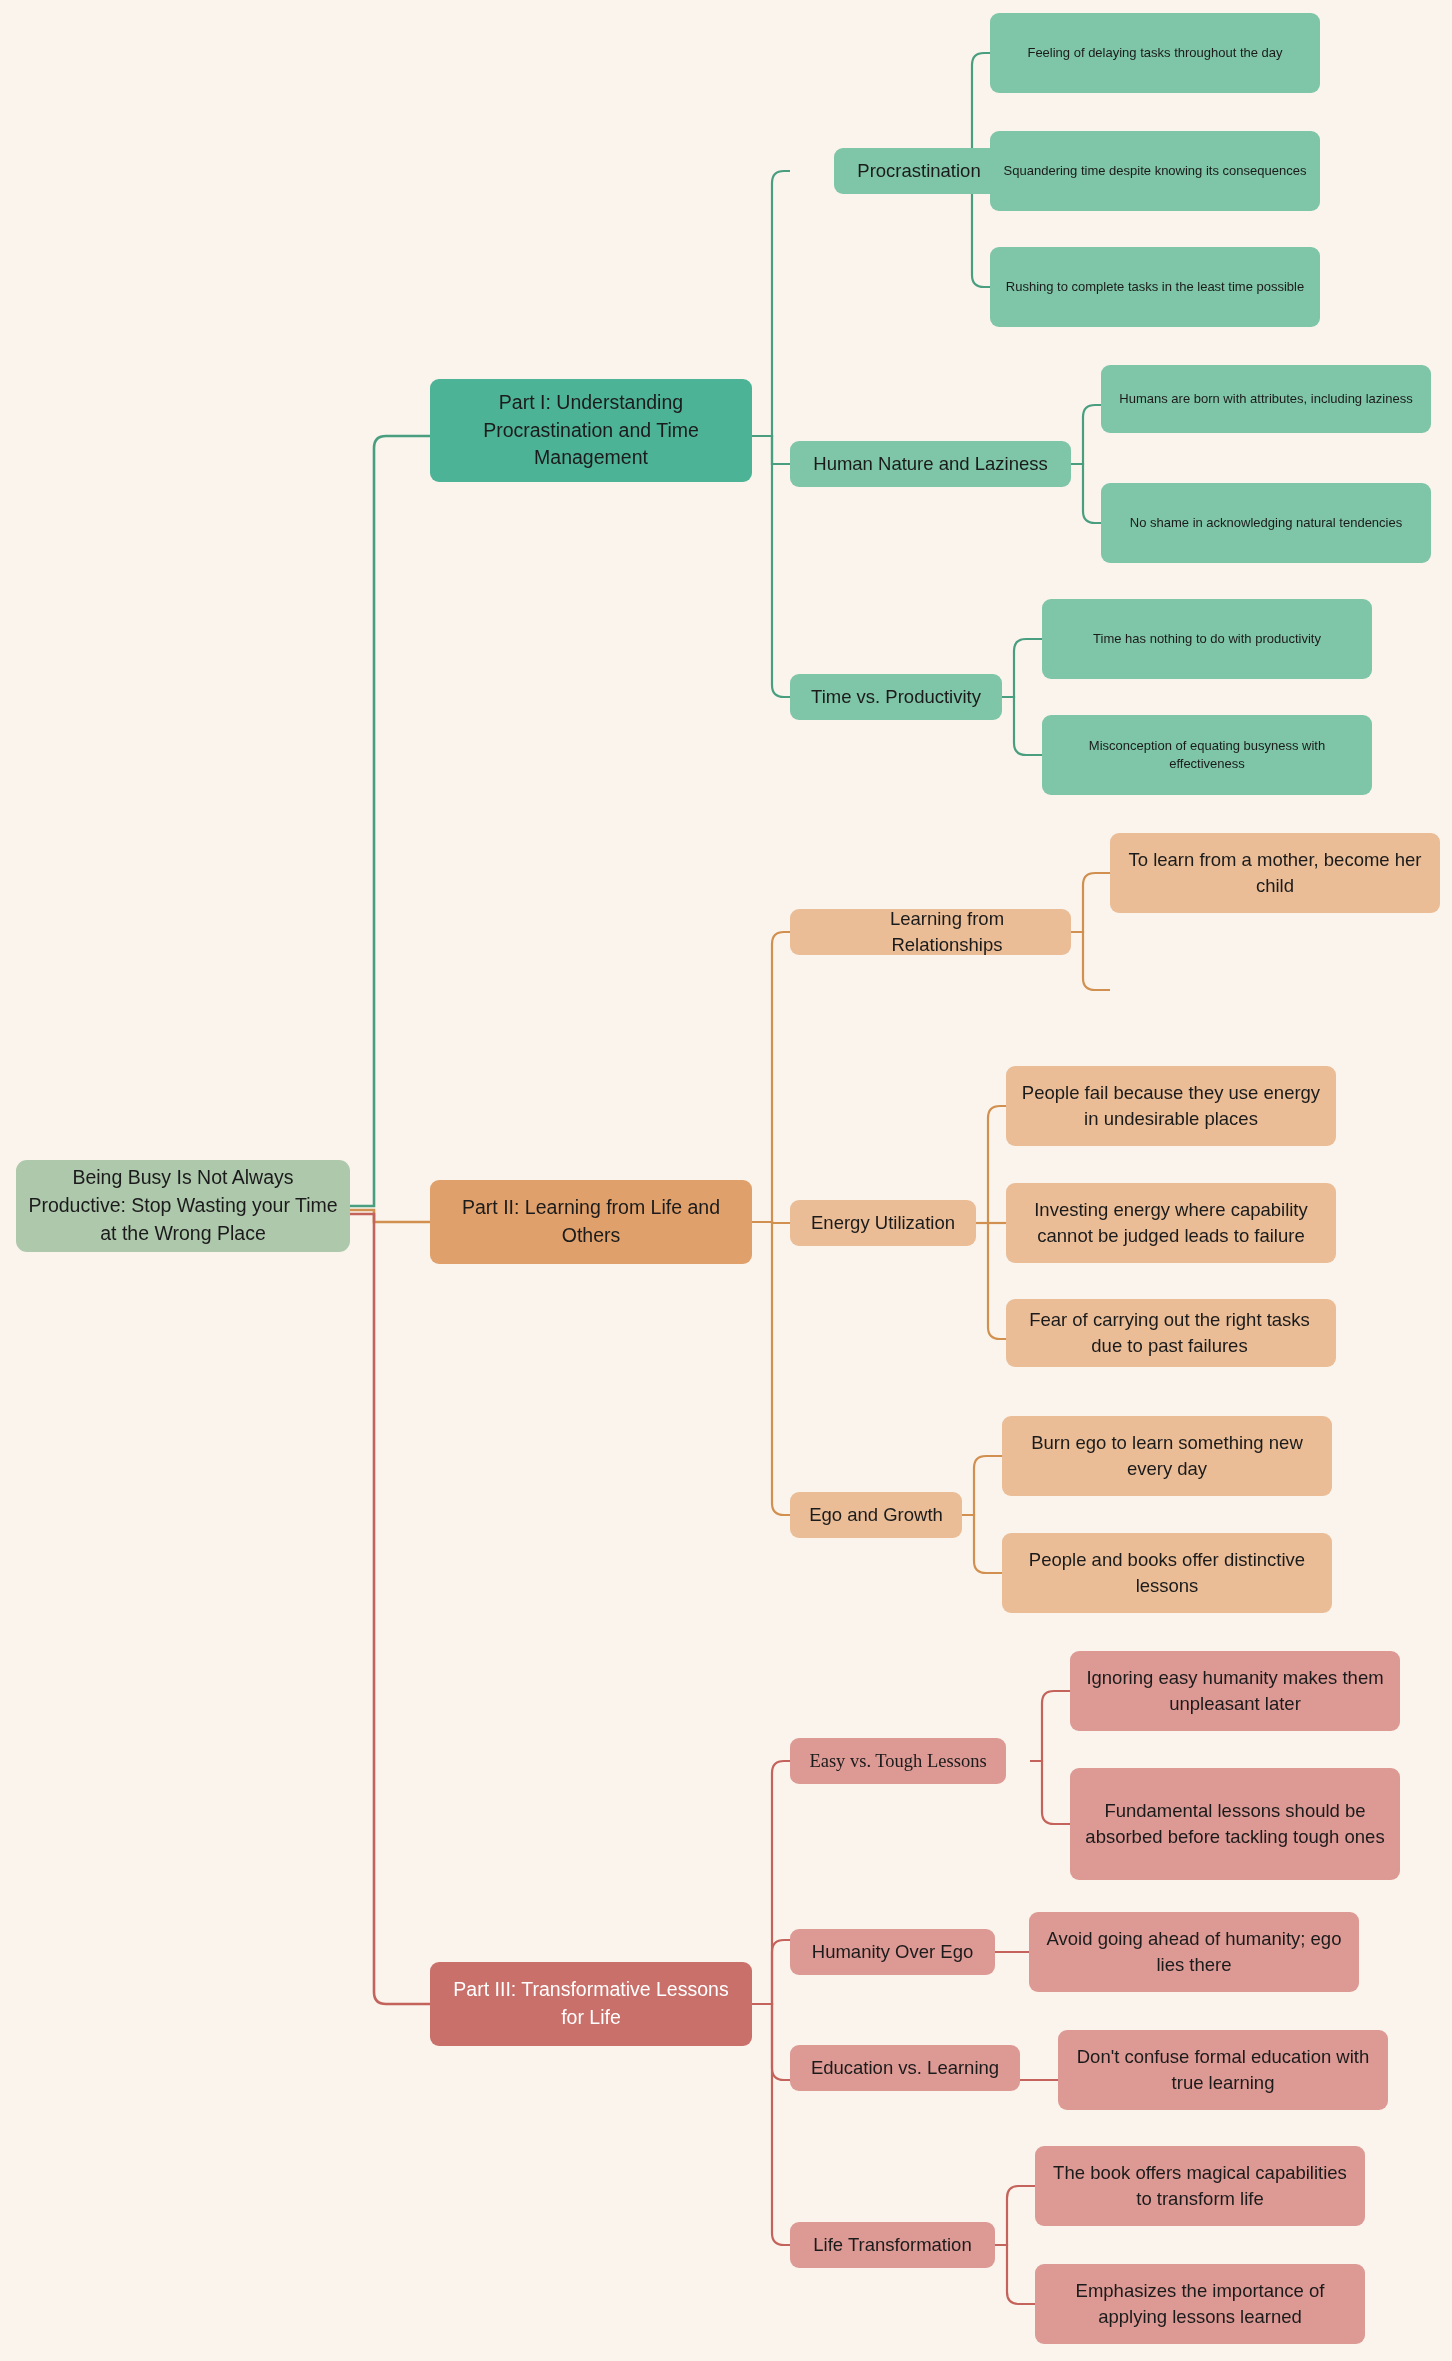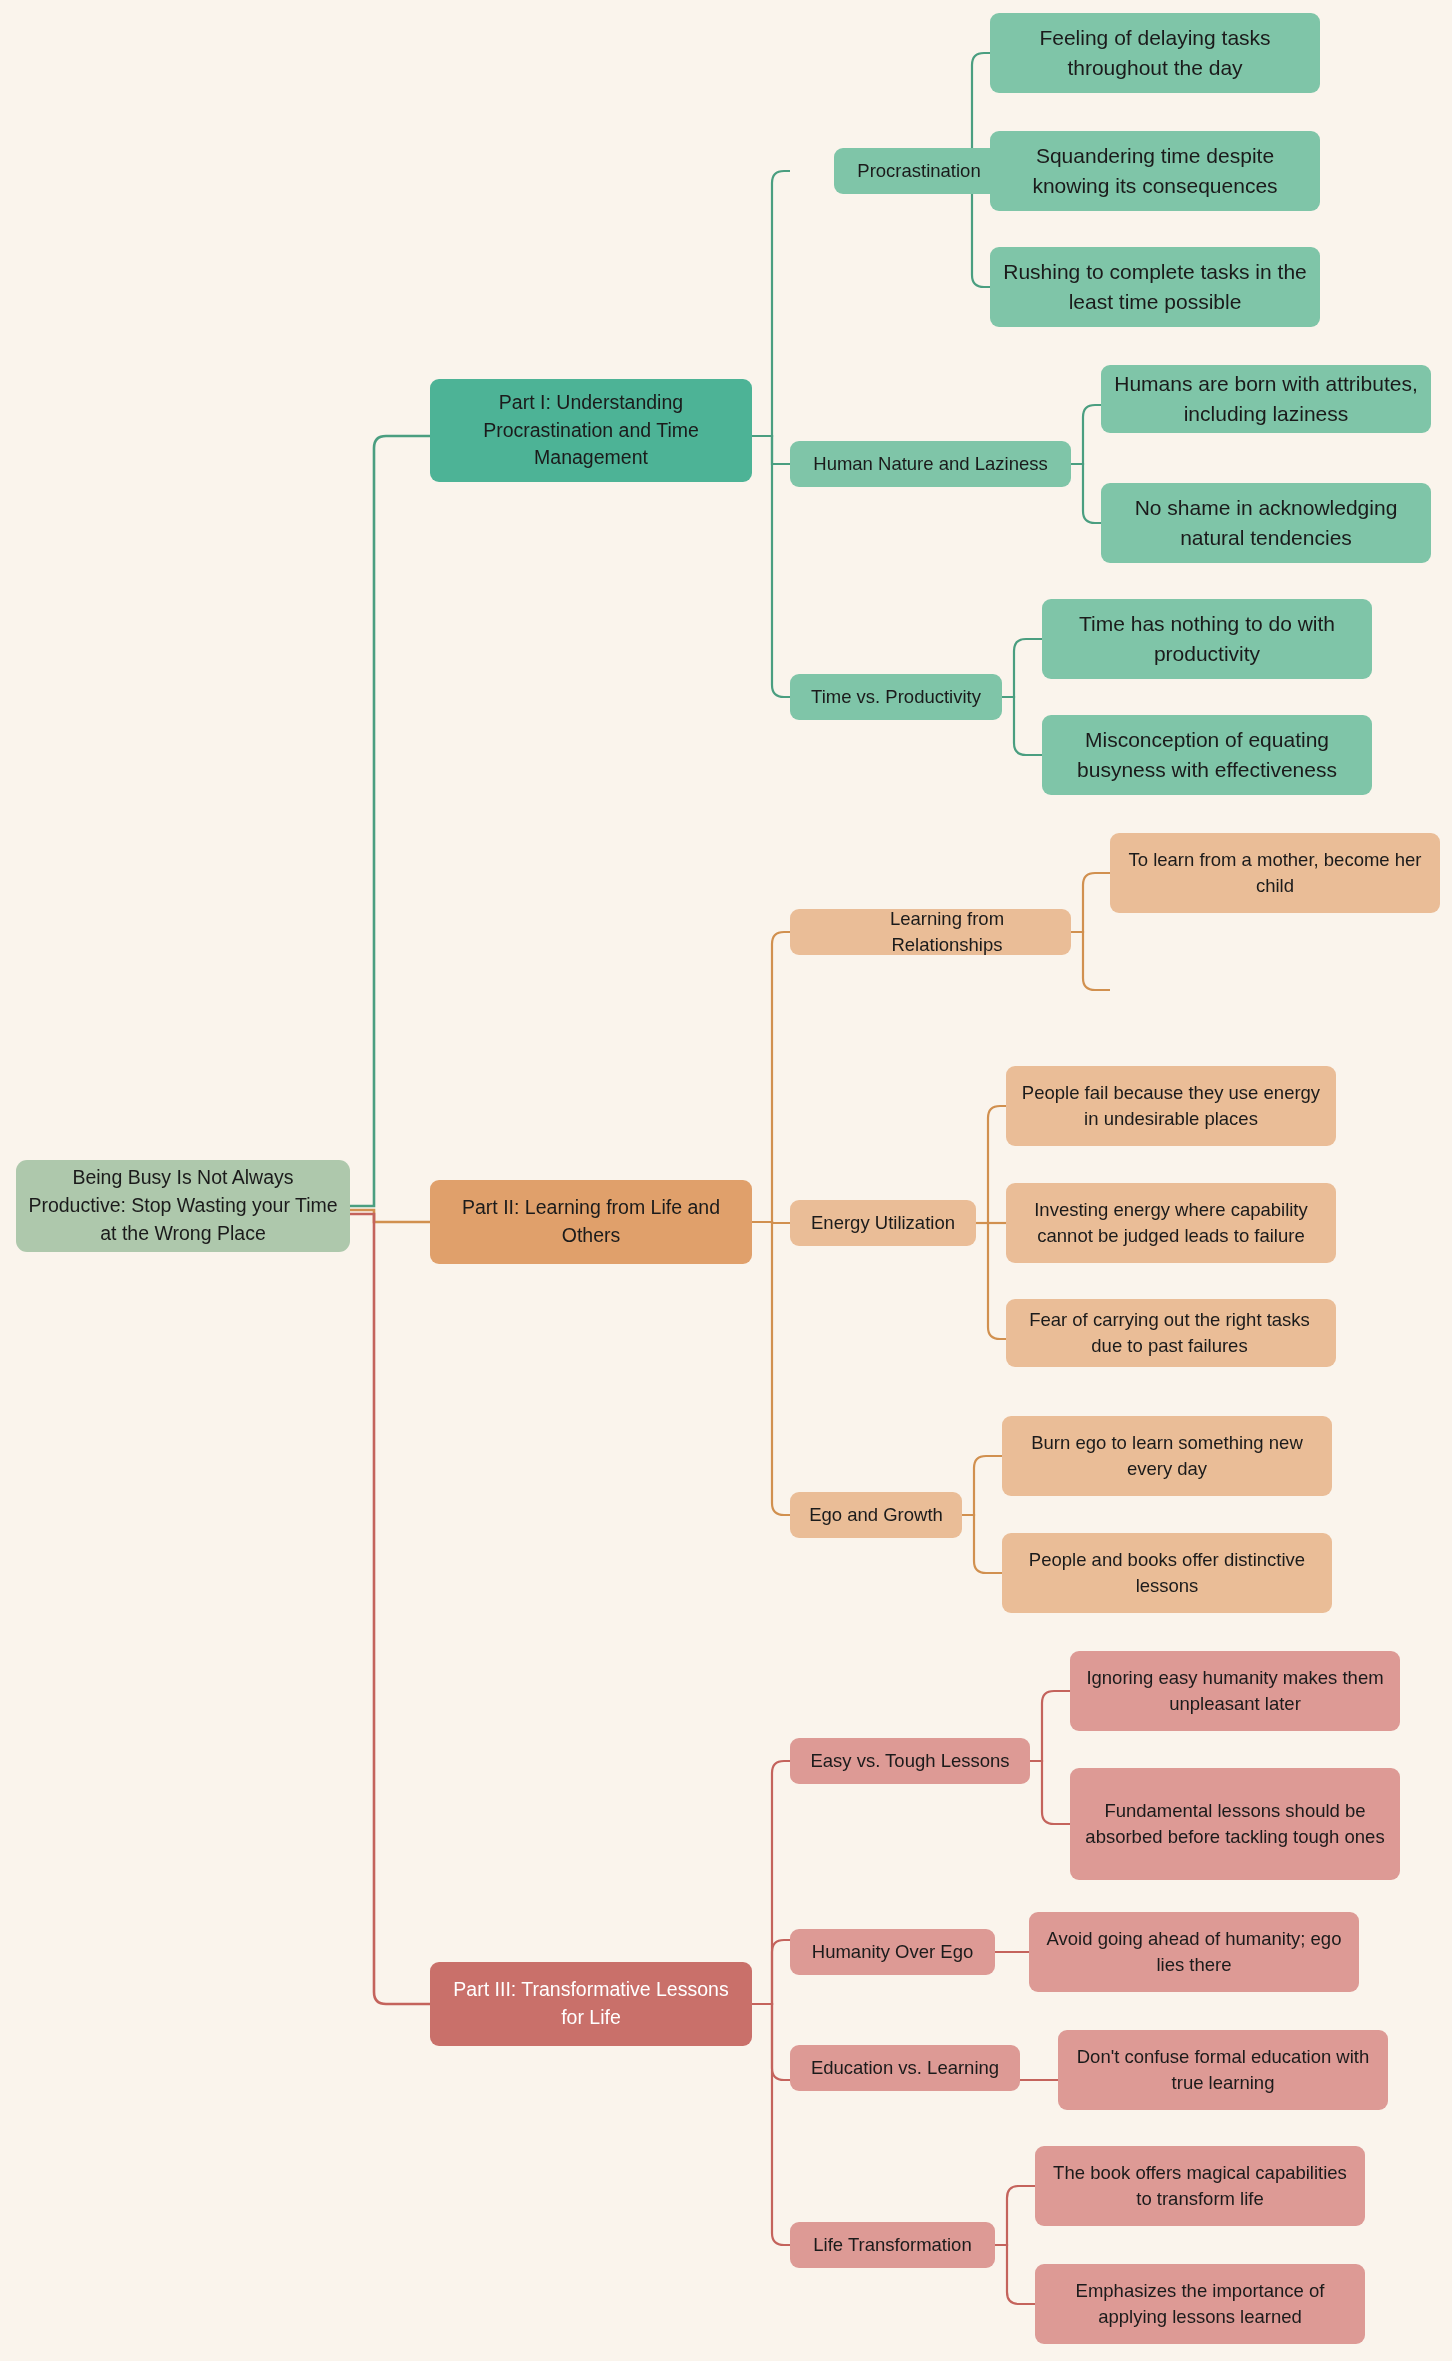--- a/index.html
+++ b/index.html
@@ -55,21 +55,21 @@
     background: #c9706a;
     font-size: 19.5px;
     color: #ffffff;
   }
   .node-g2 {
     background: #7fc5a8;
     font-size: 18.5px;
   }
   .node-g3 {
     background: #7fc5a8;
-    font-size: 21px;
+    font-size: 13px;
   }
   .node-o2 {
     background: #eabd97;
     font-size: 18.5px;
   }
   .node-o3 {
     background: #eabd97;
     font-size: 18.5px;
   }
   .node-r2 {
@@ -162,21 +162,21 @@
   <div class="node node-o3" style="left:1006px; top:1066px; width:330px; height:80px;">People fail because they use energy in undesirable places</div>
   <div class="node node-o3" style="left:1006px; top:1183px; width:330px; height:80px;">Investing energy where capability cannot be judged leads to failure</div>
   <div class="node node-o3" style="left:1006px; top:1299px; width:330px; height:68px;padding-left:7px;">Fear of carrying out the right tasks due to past failures</div>
 
   <div class="node node-o2" style="left:790px; top:1492px; width:172px; height:46px;">Ego and Growth</div>
   <div class="node node-o3" style="left:1002px; top:1416px; width:330px; height:80px;">Burn ego to learn something new every day</div>
   <div class="node node-o3" style="left:1002px; top:1533px; width:330px; height:80px;">People and books offer distinctive lessons</div>
 
   <div class="node node-p3" style="left:430px; top:1962px; width:322px; height:84px;">Part III: Transformative Lessons for Life</div>
 
-  <div class="node node-r2" style="left:790px; top:1738px; width:240px; height:46px;">Easy vs. Tough Lessons</div>
+  <div class="node node-r2" style="left:790px; top:1738px; width:216px; height:46px;font-family:Liberation Serif, serif;">Easy vs. Tough Lessons</div>
   <div class="node node-r3" style="left:1070px; top:1651px; width:330px; height:80px;">Ignoring easy humanity makes them unpleasant later</div>
   <div class="node node-r3" style="left:1070px; top:1768px; width:330px; height:112px;">Fundamental lessons should be absorbed before tackling tough ones</div>
 
   <div class="node node-r2" style="left:790px; top:1929px; width:205px; height:46px;">Humanity Over Ego</div>
   <div class="node node-r3" style="left:1029px; top:1912px; width:330px; height:80px;">Avoid going ahead of humanity; ego lies there</div>
 
   <div class="node node-r2" style="left:790px; top:2045px; width:230px; height:46px;">Education vs. Learning</div>
   <div class="node node-r3" style="left:1058px; top:2030px; width:330px; height:80px;">Don't confuse formal education with true learning</div>
 
   <div class="node node-r2" style="left:790px; top:2222px; width:205px; height:46px;">Life Transformation</div>

